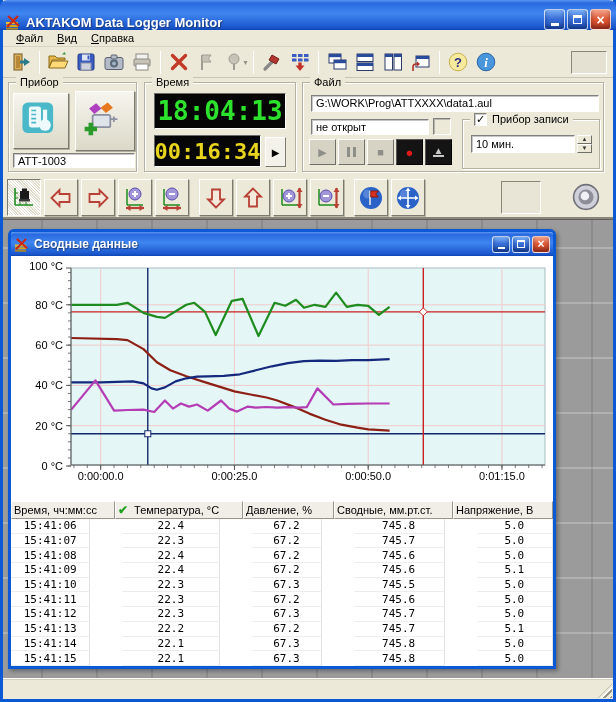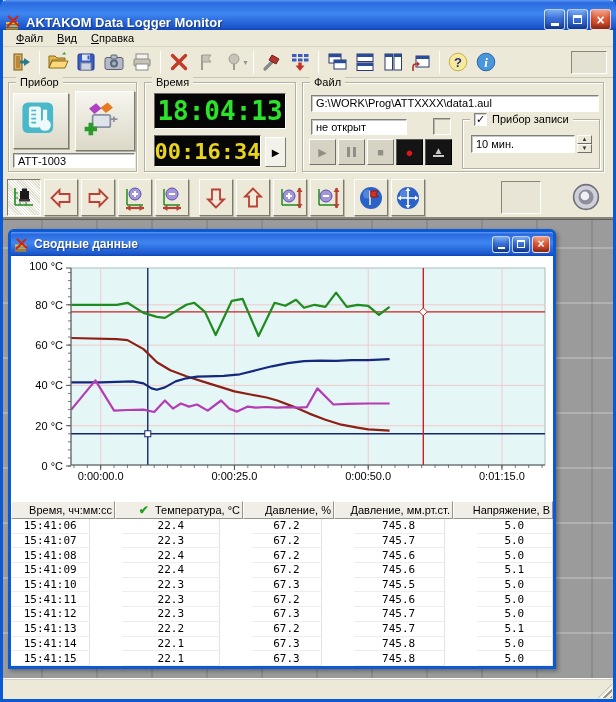--- a/index.html
+++ b/index.html
@@ -75,21 +75,21 @@
   .childwin{position:absolute;left:5px;top:9px;width:548px;height:440px;border:3px solid #0c59d6;border-radius:6px 6px 0 0;background:#fff;box-shadow:2px 2px 4px rgba(0,0,0,.35);}
   .ctitle{height:24px;border-radius:3px 3px 0 0;background:linear-gradient(180deg,#5a96f2 0%,#2a6ae0 10%,#3f86f0 45%,#1a55cc 92%,#0c46b4 100%);
     display:flex;align-items:center;padding:0 3px;}
   .ctitle .titletxt{font-size:12px;}
   .cbody{position:relative;width:542px;height:410px;background:#fff;overflow:hidden;}
   .chartpanel{position:absolute;left:0;top:0;width:542px;height:245px;background:#fff;}
 
   
   .gridpanel{position:absolute;left:0;top:245px;width:542px;height:165px;background:#fff;font-family:"DejaVu Sans Mono",monospace;font-size:11px;}
   .gridhead{display:flex;height:18px;font-family:"Liberation Sans",sans-serif;font-size:11px;}
-  .gh{background:#f0eee6;border:1px solid;border-color:#fff #98948a #98948a #fff;display:flex;align-items:center;justify-content:flex-end;padding:0 2px;white-space:nowrap;overflow:hidden;}
+  .gh{background:#f0eee6;border:1px solid;border-color:#fff #98948a #98948a #fff;display:flex;align-items:center;justify-content:flex-start;padding:0 2px;white-space:nowrap;overflow:hidden;}
   .gh .chk{color:#1ea01e;font-weight:bold;margin-right:6px;font-size:12px;}
   .grow{display:flex;height:14.7px;gap:32px;}
   .gc{border-right:1px solid #e2e2e2;border-bottom:1px solid #ededed;display:flex;align-items:center;justify-content:center;white-space:nowrap;overflow:hidden;}
 
   
   .statusbar{left:0;top:678px;width:610px;height:21px;background:#ece9d8;border-top:1px solid #fff;box-shadow:inset 0 1px 0 #d4d0c0;}
   .grip{position:absolute;right:1px;bottom:1px;width:14px;height:14px;
     background:repeating-linear-gradient(135deg,transparent 0 2px,#fff 2px 3px,#9a9689 3px 5px);
     clip-path:polygon(100% 0,100% 100%,0 100%);}
   u{text-decoration:underline;}
@@ -322,21 +322,21 @@
       <span class="led green abs" style="left:9px;top:10px;width:132px;height:36px;">18:04:13</span>
       <span class="led yellow abs" style="left:9px;top:52px;width:107px;height:32px;">00:16:34</span>
       <button class="minibtn abs" style="left:120px;top:54px;width:21px;height:30px;">
         <span>▶</span>
       </button>
     </div>
 
     <div class="gbox" style="left:299px;top:4px;width:302px;height:90px;">
       <span class="gleg">Файл</span>
       <span class="sunken abs fieldtxt" style="left:8px;top:12px;width:288px;height:17px;">G:\WORK\Prog\ATTXXXX\data1.aul</span>
-      <span class="sunken abs fieldtxt" style="left:8px;top:36px;width:96px;height:16px;">не открыт</span>
+      <span class="sunken abs fieldtxt" style="left:8px;top:36px;width:118px;height:16px;">не открыт</span>
       <span class="sunken abs" style="left:130px;top:35px;width:18px;height:17px;background:#ece9d8;"></span>
       <div class="abs" style="left:6px;top:56px;display:flex;" id="transport">
           <button class="tpb">
             <span>▶</span>
           </button>
           <button class="tpb">
             <i class="pb"></i>
             <i class="pb"></i>
           </button>
           <button class="tpb">
@@ -628,21 +628,21 @@
                 <span>Время, чч:мм:сс</span>
               </div>
               <div class="gh" style="width: 128px;">
                 <span class="chk">✔</span>
                 <span>Температура, °С</span>
               </div>
               <div class="gh" style="width: 91px;">
                 <span>Давление, %</span>
               </div>
               <div class="gh" style="width: 119px;">
-                <span>Давление, мм.рт.ст.</span>
+                <span>Сводные, мм.рт.ст.</span>
               </div>
               <div class="gh" style="width: 100px;">
                 <span>Напряжение, В</span>
               </div>
             </div>
             <div class="grow">
               <div class="gc" style="width: 104px;">15:41:06</div>
               <div class="gc" style="width: 128px;">22.4</div>
               <div class="gc" style="width: 91px;">67.2</div>
               <div class="gc" style="width: 119px;">745.8</div>

